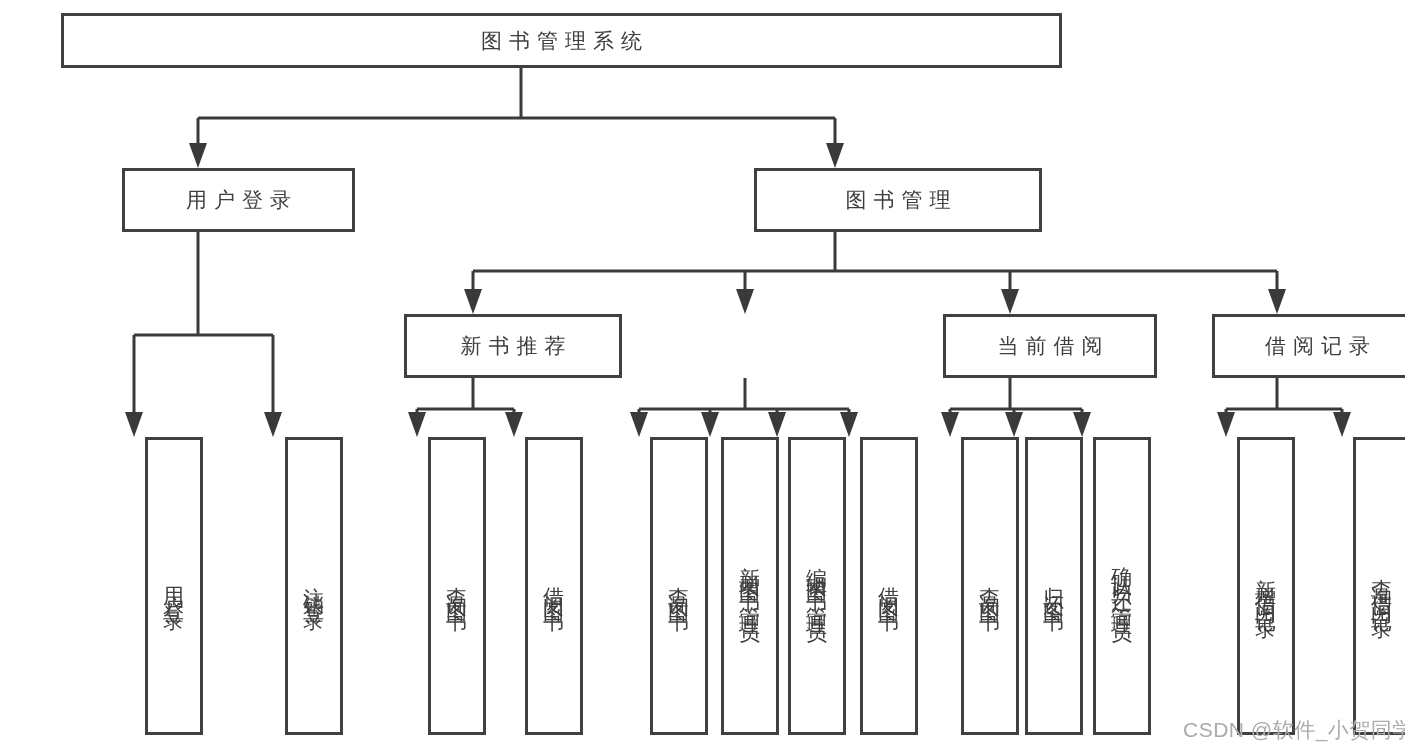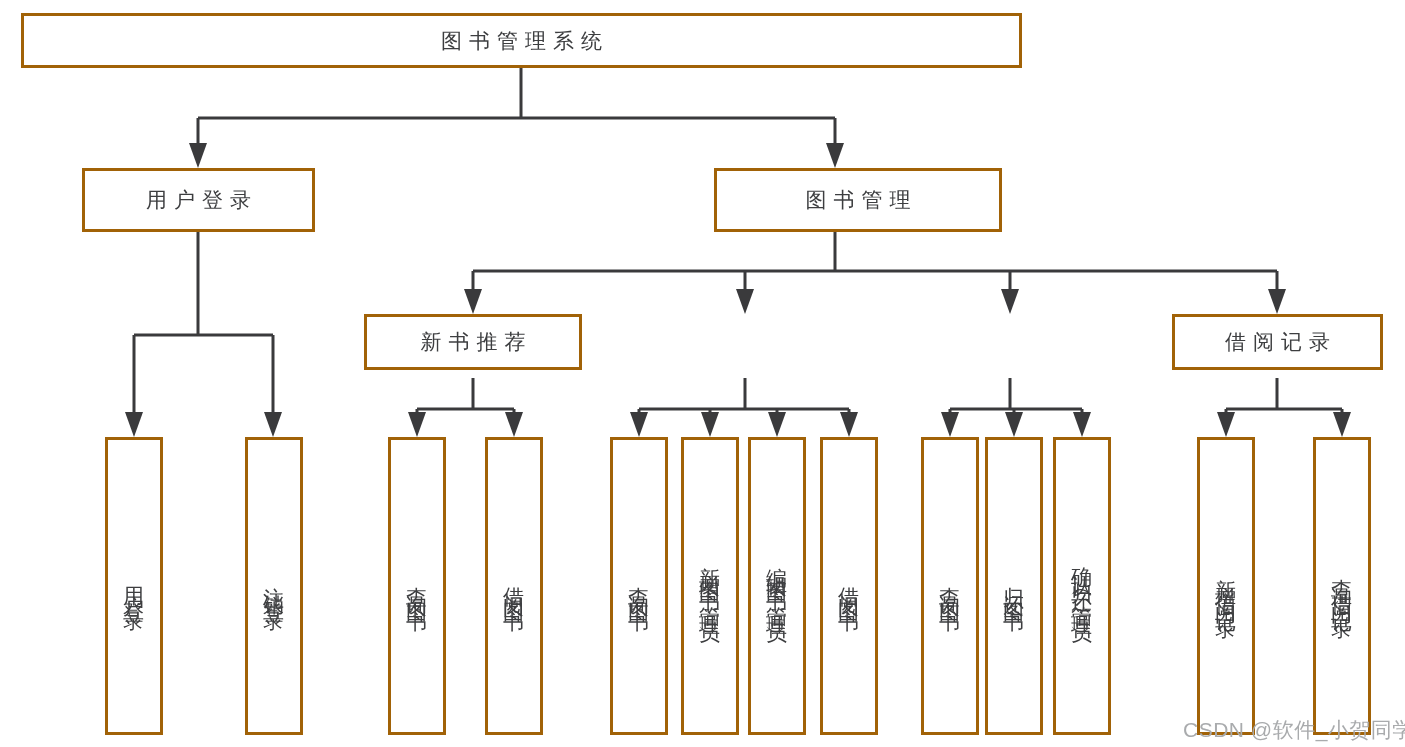--- a/index.html
+++ b/index.html
@@ -17,38 +17,39 @@
   }
   .connectors {
     position: absolute;
     left: 0; top: 0;
     width: 1405px;
     height: 747px;
   }
   .node {
     position: absolute;
     box-sizing: border-box;
-    border: 3px solid #a16207;
+    border: 3px solid #404040;
     background: #ffffff;
     color: #3d3e40;
     display: flex;
     align-items: center;
     justify-content: center;
     text-align: center;
+    margin-left: 40px;
   }
   .hnode {
     font-size: 21px;
     letter-spacing: 7px;
     padding-left: 7px;
     white-space: nowrap;
   }
   .root-node   { left: 21px;  top: 13px;  width: 1001px; height: 55px; }
   .l2-a        { left: 82px;  top: 168px; width: 233px;  height: 64px; }
   .l2-b        { left: 714px; top: 168px; width: 288px;  height: 64px; }
-  .l3          { top: 314px;  height: 56px; }
+  .l3          { top: 314px;  height: 64px; }
   .l3-1        { left: 364px;  width: 218px; }
   .l3-2        { left: 638px;  width: 215px; }
   .l3-3        { left: 903px;  width: 214px; }
   .l3-4        { left: 1172px; width: 211px; }
   .vnode {
     top: 437px;
     width: 58px;
     height: 298px;
     writing-mode: vertical-rl;
     text-orientation: mixed;
@@ -118,20 +119,21 @@
     <use href="#arr" x="1226" y="437"></use>
     <use href="#arr" x="1342" y="437"></use>
   </svg>
 
   <div class="node hnode root-node">图书管理系统</div>
 
   <div class="node hnode l2-a">用户登录</div>
   <div class="node hnode l2-b">图书管理</div>
 
   <div class="node hnode l3 l3-1">新书推荐</div>
+  <div class="node hnode l3 l3-3">当前借阅</div>
   <div class="node hnode l3 l3-4">借阅记录</div>
 
   <div class="node vnode v-a1">用户登录</div>
   <div class="node vnode v-a2">注销登录</div>
 
   <div class="node vnode v-b1">查询图书</div>
   <div class="node vnode v-b2">借阅图书</div>
 
   <div class="node vnode v-c1">查询图书</div>
   <div class="node vnode v-c2">新增图书（管理员）</div>

